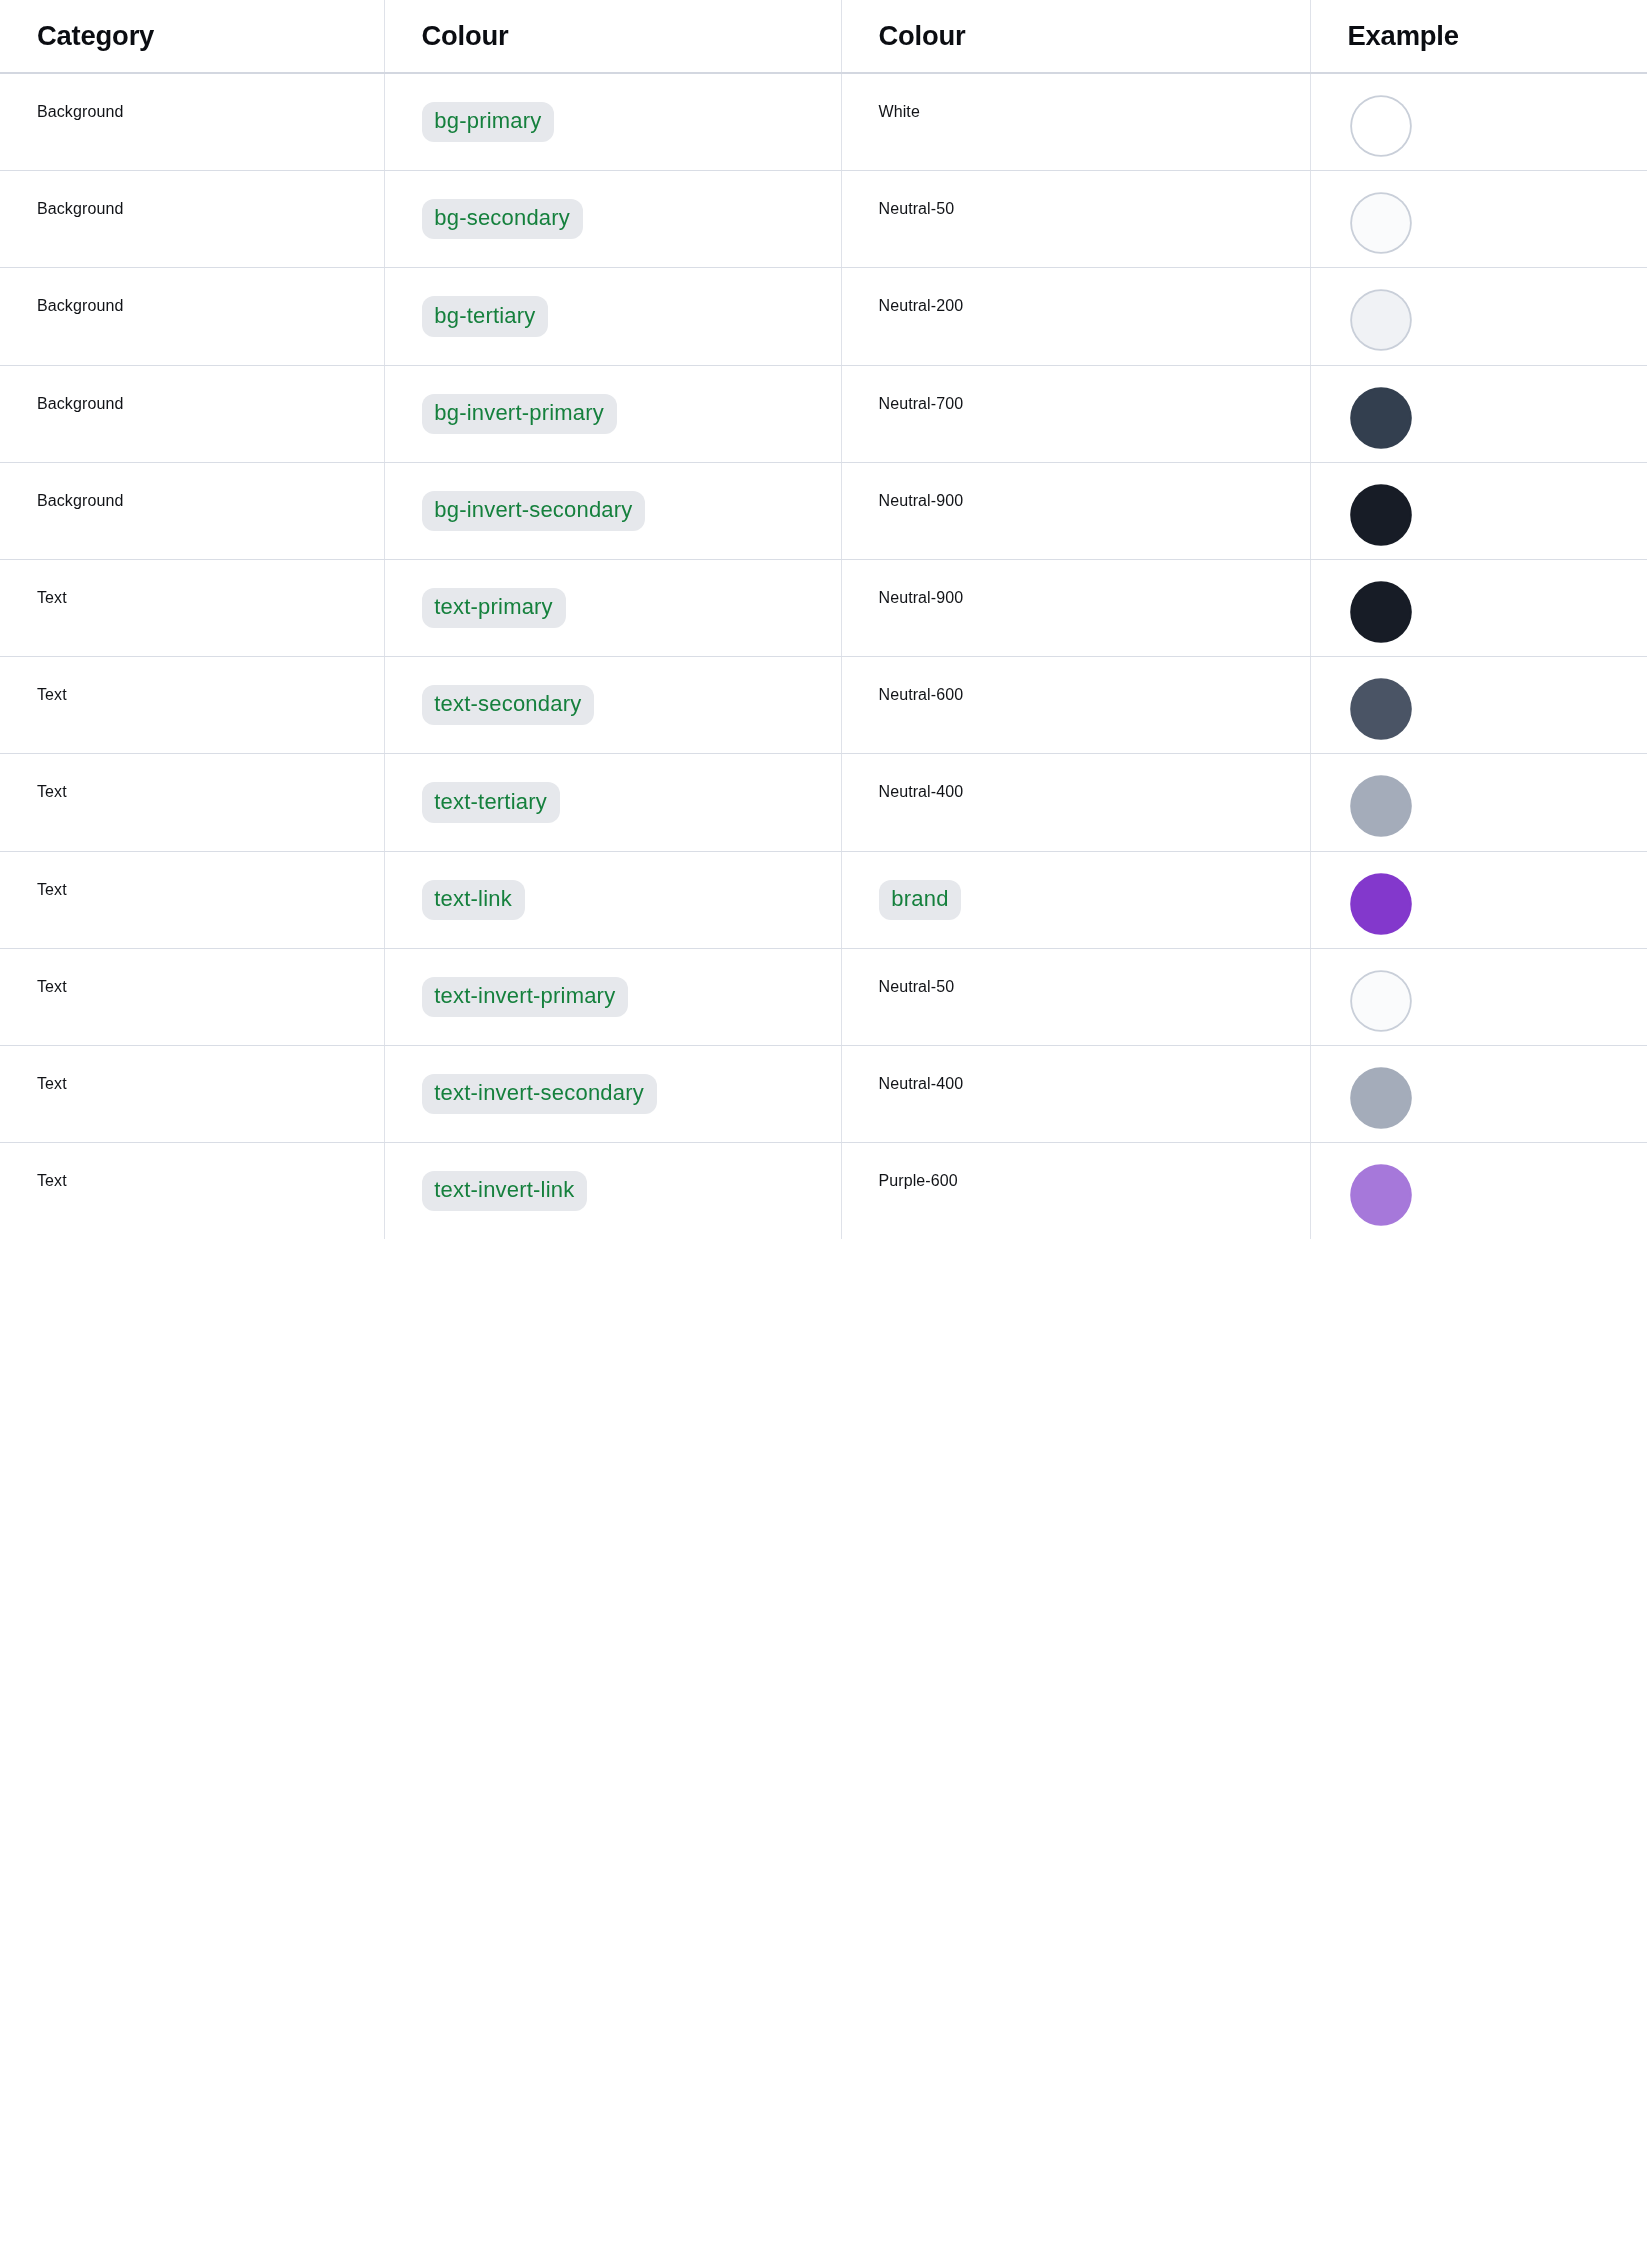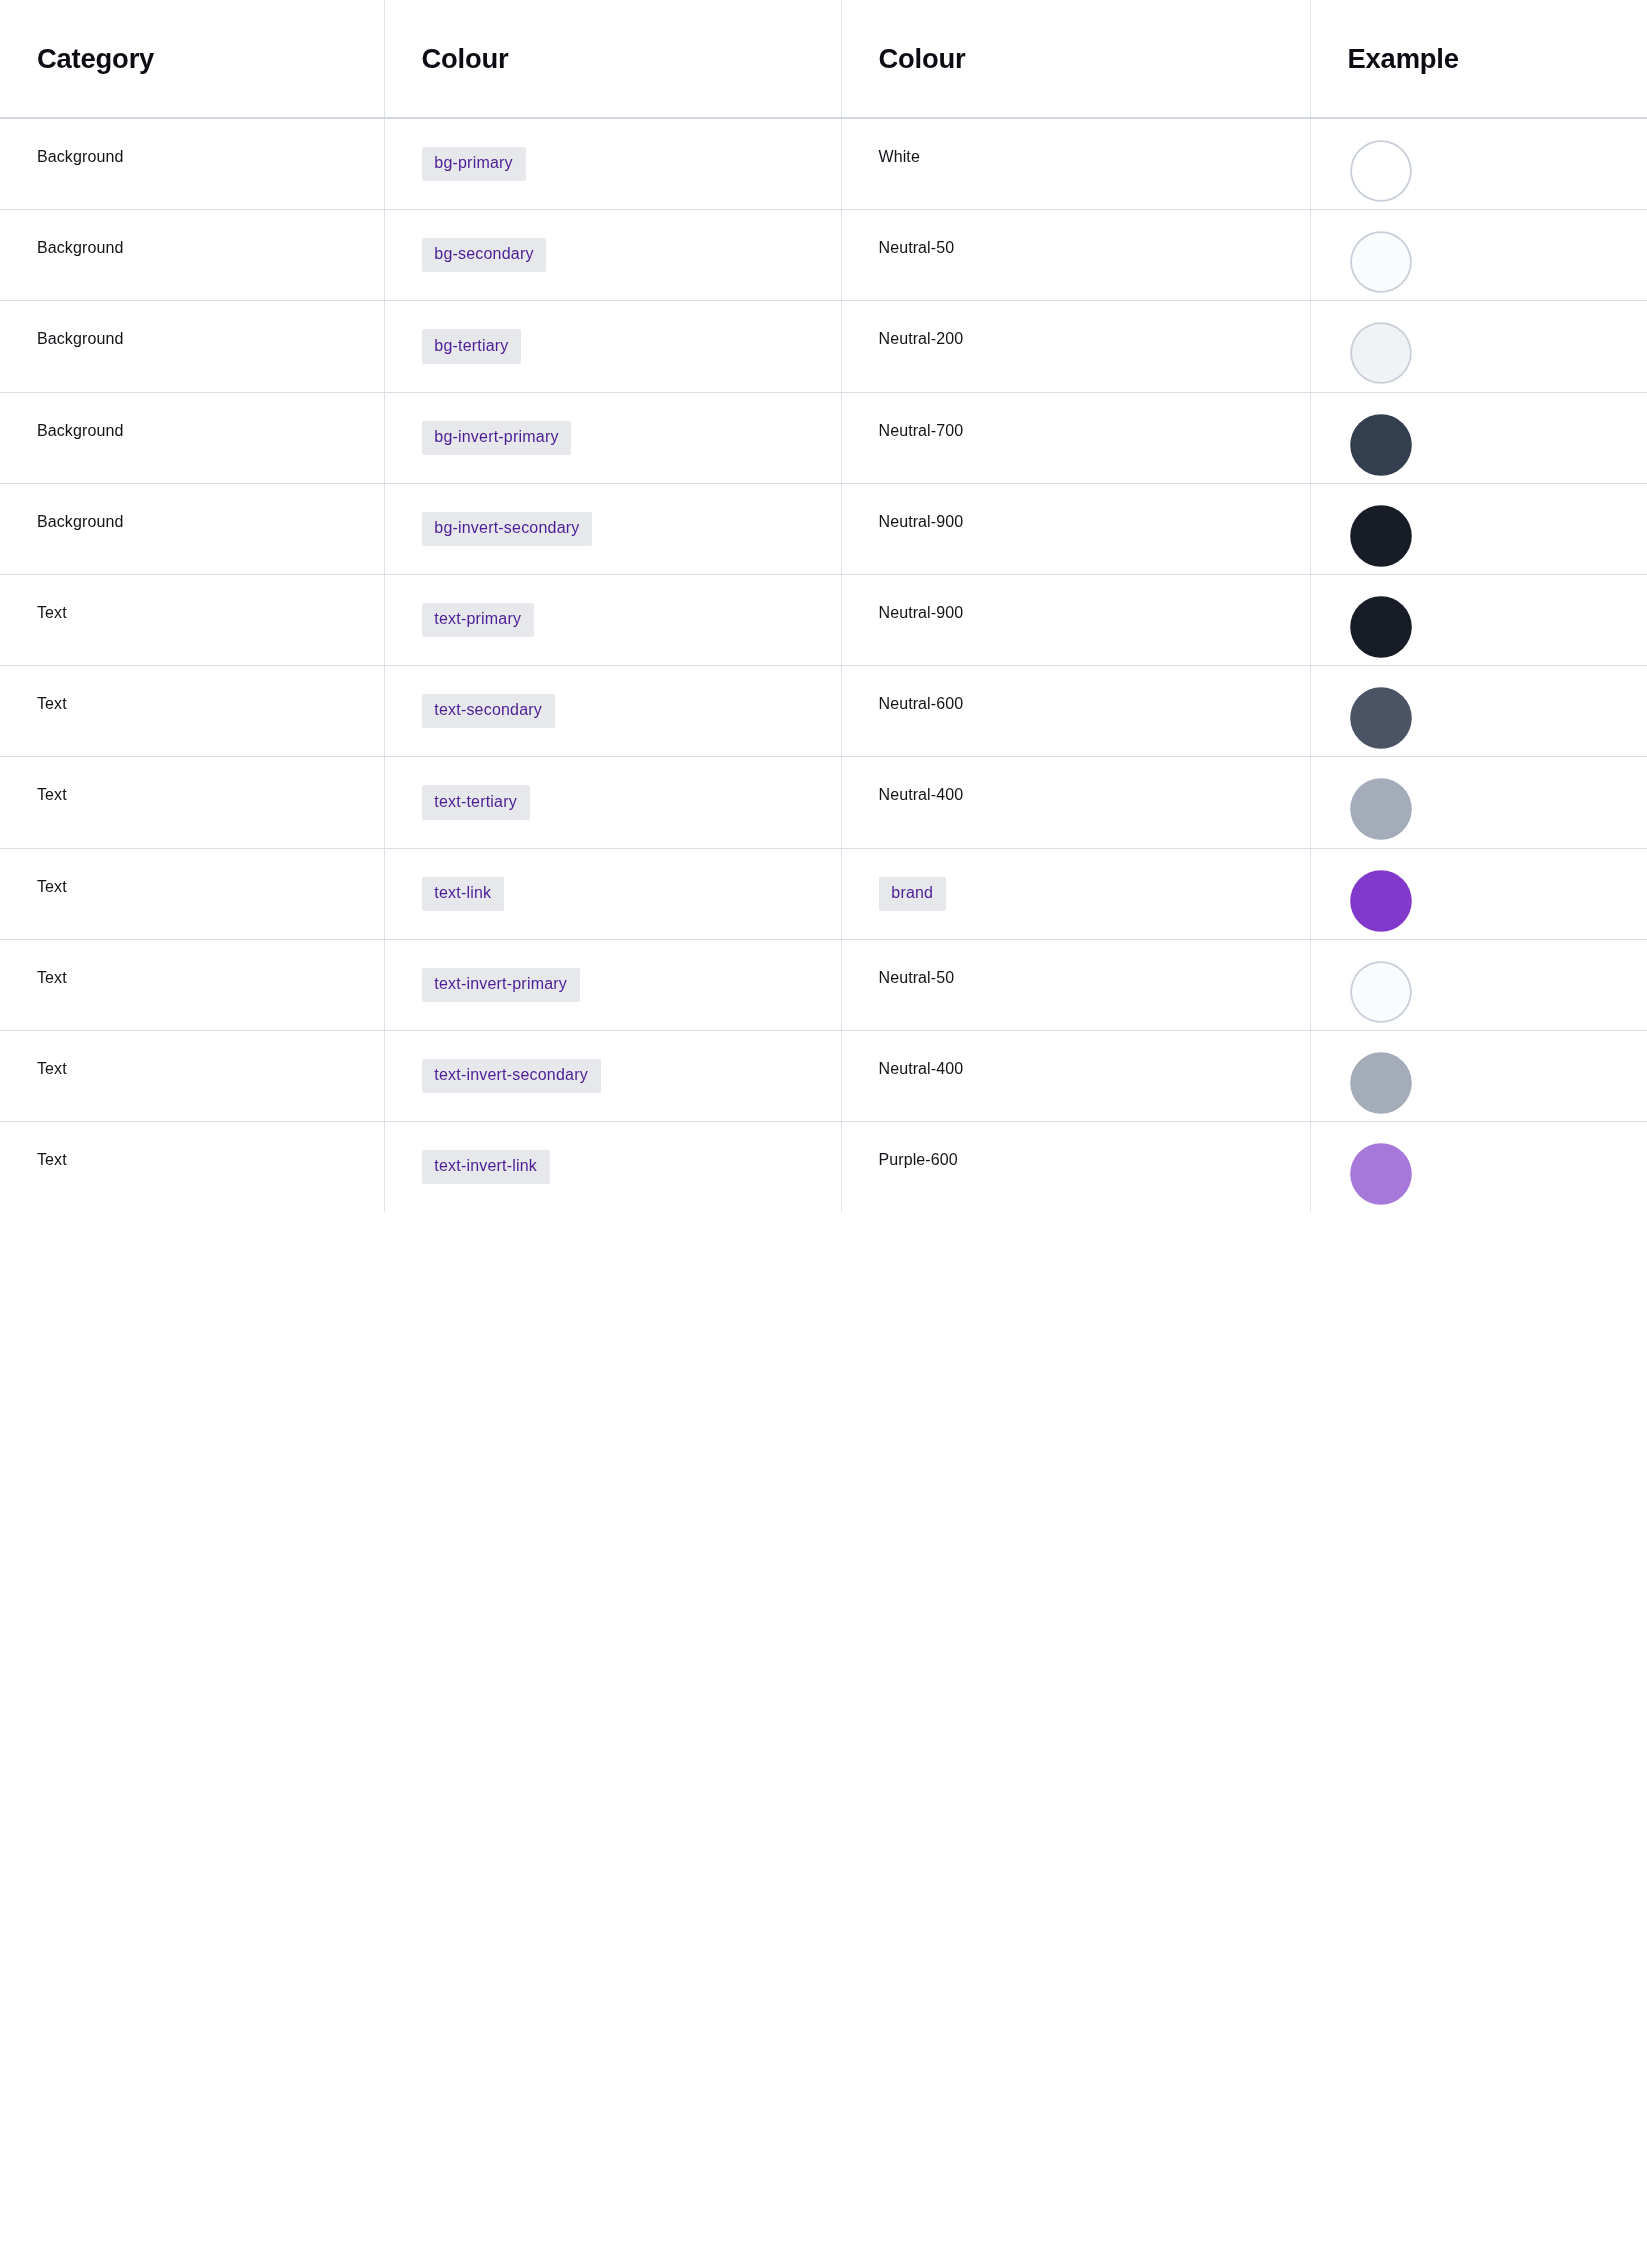--- a/index.html
+++ b/index.html
@@ -17,21 +17,21 @@
     table-layout: fixed;
   }
 
   .token-table col.c-category { width: 384px; }
   .token-table col.c-token    { width: 457px; }
   .token-table col.c-colour   { width: 469px; }
   .token-table col.c-example  { width: 338px; }
 
   
   thead th {
-    height: 118px;
+    height: 73px;
     padding: 0 0 0 37px;
     text-align: left;
     vertical-align: middle;
     font-size: 27.4px;
     font-weight: 700;
     letter-spacing: -0.2px;
     color: #0b0d12;
     background: #ffffff;
     border-right: 1.8px solid #dfe2e9;
     border-bottom: 2.7px solid #d3d7e0;
@@ -59,27 +59,27 @@
     font-weight: 400;
     line-height: 1.25;
     color: #111317;
     letter-spacing: 0.1px;
   }
 
   
   .chip {
     display: inline-block;
     background: #e6e8ec;
-    border-radius: 2px;
+    border-radius: 12px;
     padding: 8.2px 12.8px 10px 12.8px;
     font-family: "Liberation Sans", "DejaVu Sans", sans-serif;
-    font-size: 16px;
+    font-size: 22px;
     line-height: 1;
     letter-spacing: 0.2px;
-    color: #4c1d95;
+    color: #15803d;
     white-space: nowrap;
   }
 
   
   .swatch-wrap {
     padding-top: 23px;
     padding-left: 4.6px;
   }
   .swatch {
     width: 58px;

